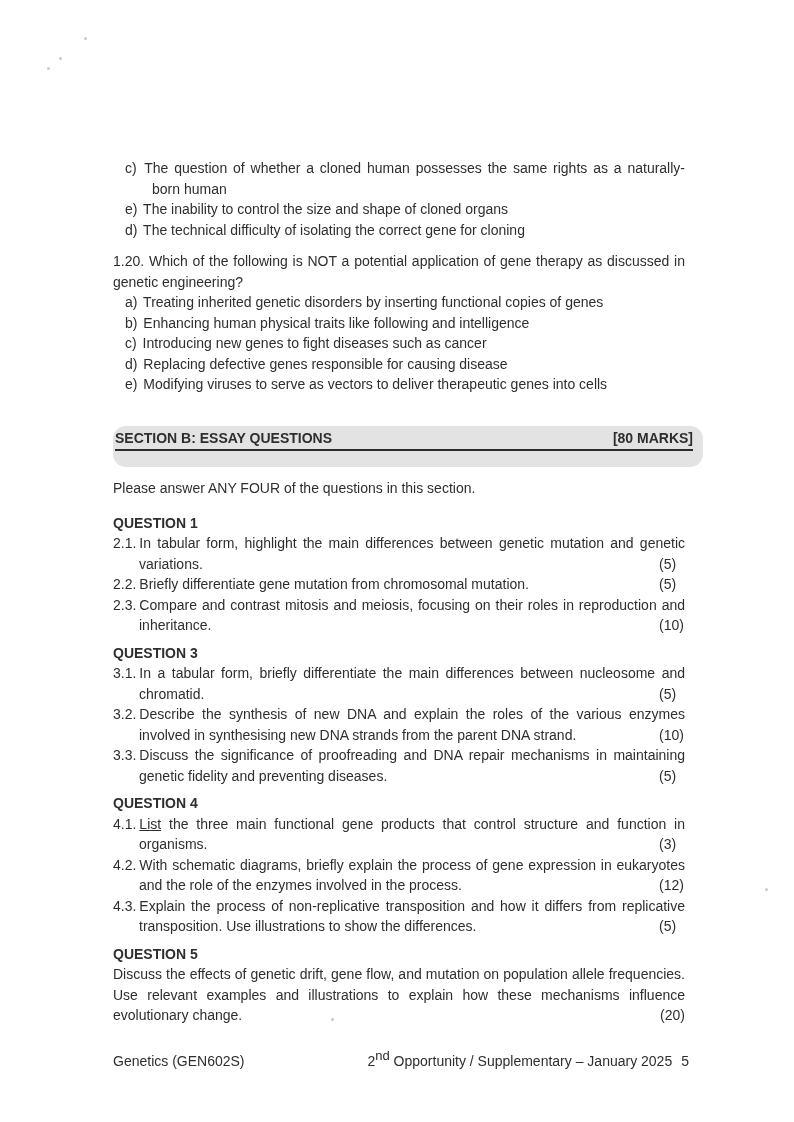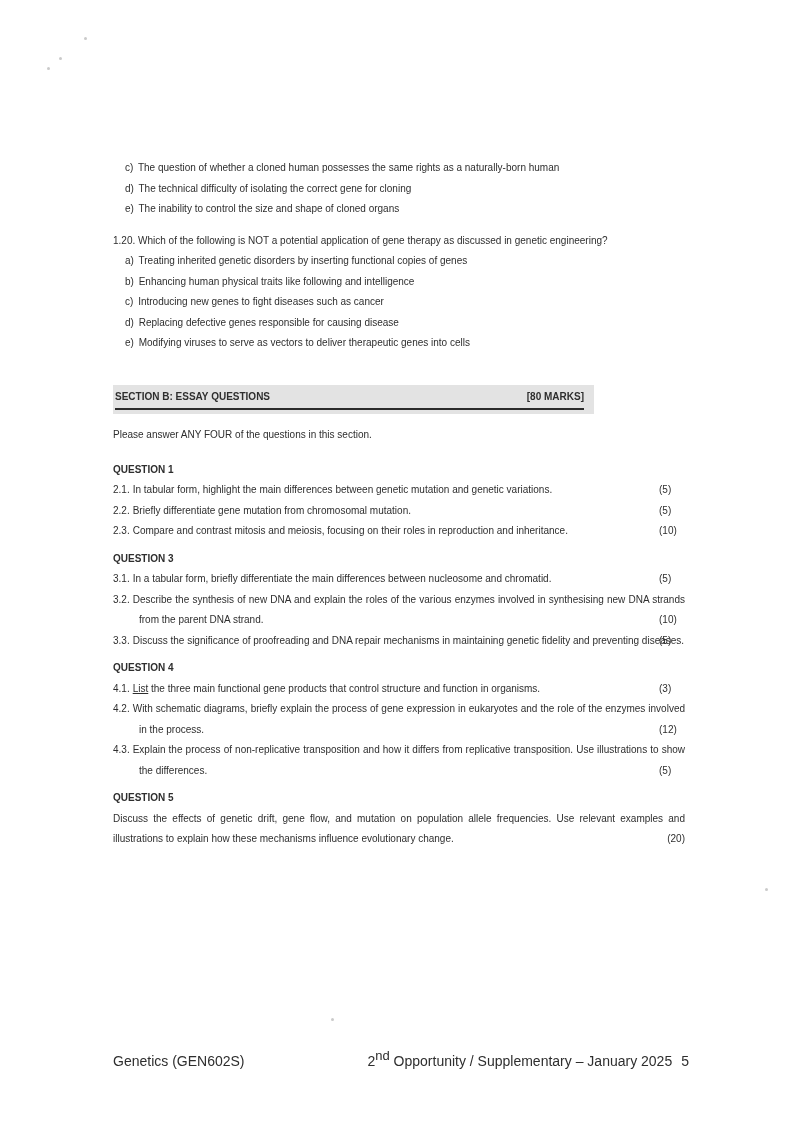--- a/index.html
+++ b/index.html
@@ -13,37 +13,38 @@
   }
   .page {
     position: relative;
     width: 794px; height: 1122px;
     background: #ffffff;
   }
   .content {
     position: absolute;
     left: 113px; top: 158px;
     width: 572px;
-    font-size: 10px;
+    font-size: 14px;
     line-height: 20.5px;
   }
   .option {
     padding-left: 39px;
     text-indent: -27px;
     text-align: justify;
   }
   .opt-label { margin-right: 2px; }
   .stem { text-align: justify; }
   .block-top-options { margin-bottom: 11px; }
   .block-q120 { margin-bottom: 31px; }
   .section-bar {
-    width: 481px;
+    width: 590px;
     background: #e3e3e3;
-    padding: 2px 10px 4px 2px;
+    padding: 2px 10px 16px 2px;
     margin-bottom: 11px;
+    border-radius: 13px;
   }
   .section-bar-inner {
     display: flex;
     justify-content: space-between;
     border-bottom: 2px solid #2b2b2b;
     padding-bottom: 1px;
     font-weight: bold;
   }
   .instruction { margin-bottom: 14px; }
   .question { margin-top: 7px; }
@@ -88,26 +89,26 @@
   <div class="speck" style="left:331px; top:1018px;"></div>
 
   <div class="content">
 
     <div class="block-top-options">
       <div class="option">
         <span class="opt-label">c)</span>
         <span>The question of whether a cloned human possesses the same rights as a naturally-born human</span>
       </div>
       <div class="option">
+        <span class="opt-label">e)</span>
+        <span>The inability to control the size and shape of cloned organs</span>
+      </div>
+      <div class="option">
         <span class="opt-label">d)</span>
         <span>The technical difficulty of isolating the correct gene for cloning</span>
-      </div>
-      <div class="option">
-        <span class="opt-label">e)</span>
-        <span>The inability to control the size and shape of cloned organs</span>
       </div>
     </div>
 
     <div class="block-q120">
       <div class="stem">1.20. Which of the following is NOT a potential application of gene therapy as discussed in genetic engineering?</div>
       <div class="option">
         <span class="opt-label">a)</span>
         <span>Treating inherited genetic disorders by inserting functional copies of genes</span>
       </div>
       <div class="option">

